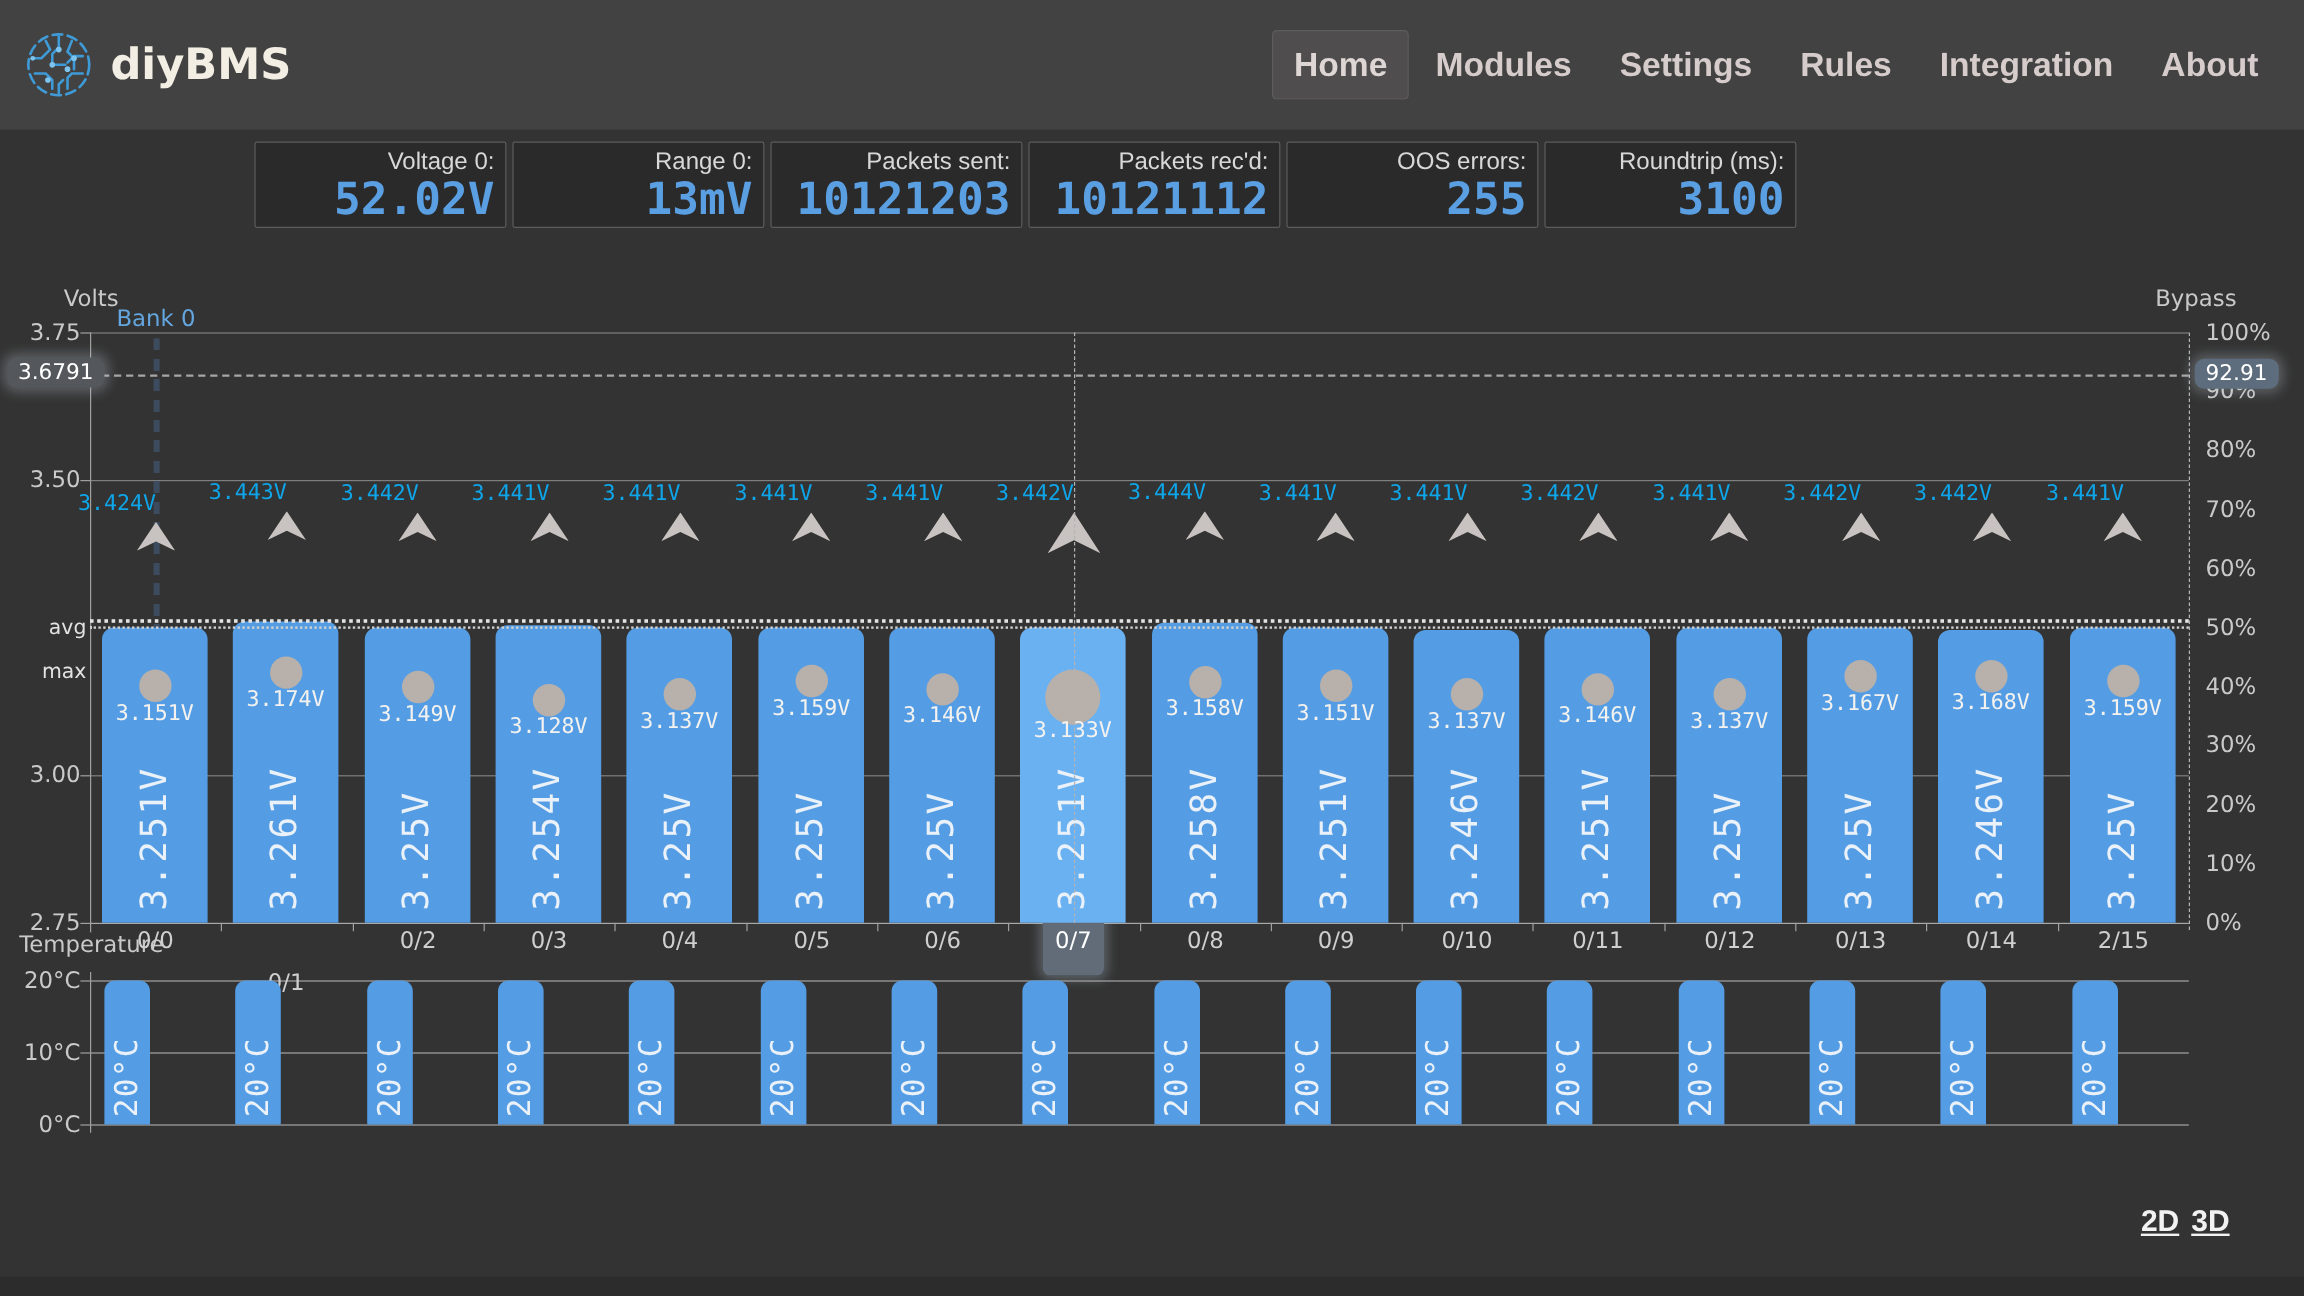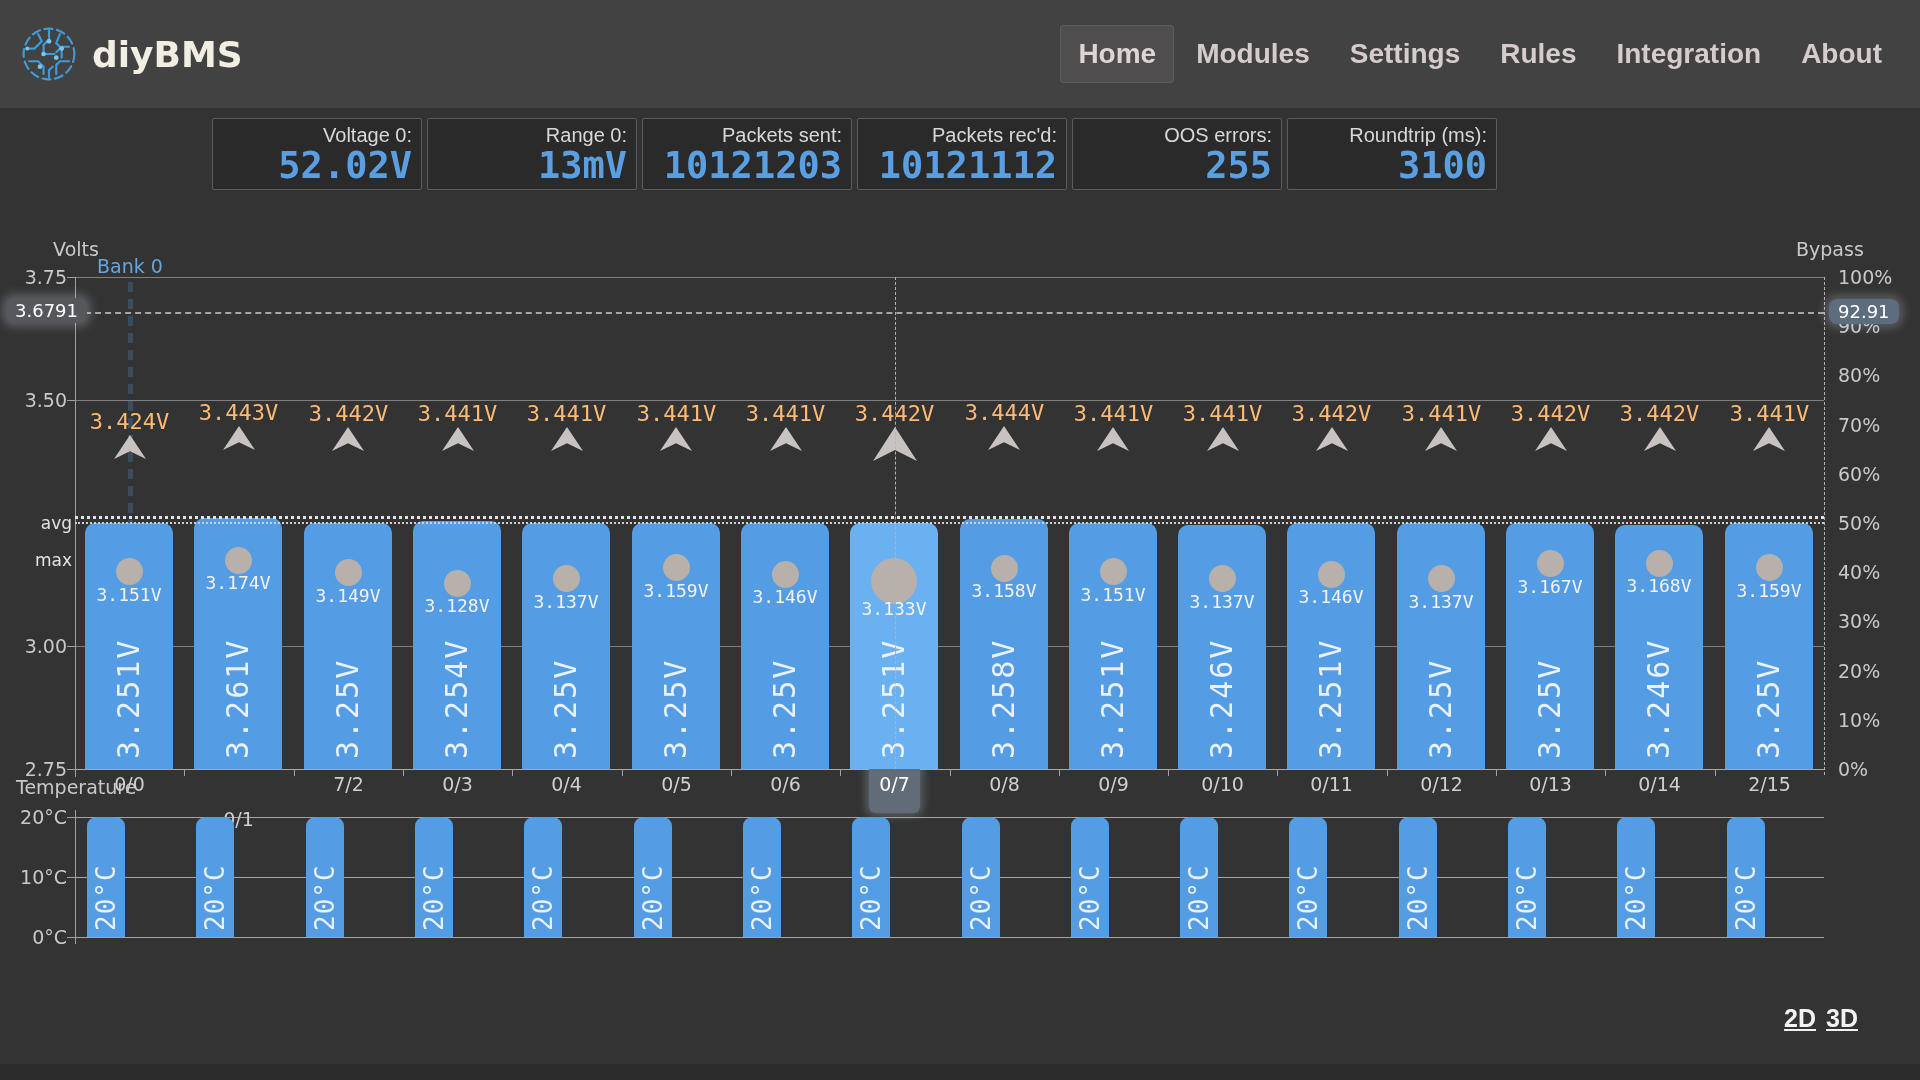--- a/index.html
+++ b/index.html
@@ -45,21 +45,21 @@
   
   .bar{position:absolute;background:#549de4;border-radius:10px 10px 0 0;z-index:3;cursor:pointer}
   .bar.hl{background:#6ab1f2}
   .dot{position:absolute;border-radius:50%;background:#b7b0ab;z-index:4}
   .minlab{position:absolute;left:0;width:100%;text-align:center;font-size:18px;color:#f4f2ef;z-index:4}
   .voltwrap{position:absolute;left:50%;bottom:10px;width:0;height:0}
   .volttext{position:absolute;left:17px;bottom:0;transform-origin:left bottom;transform:rotate(-90deg);white-space:nowrap;font-size:30px;letter-spacing:2px;color:#eaf1f8}
   .tlabwrap{bottom:6px}
   .volttext.tlabtext{font-size:26px;left:15px;letter-spacing:1px}
   .arrow{position:absolute;background:#c8c3c0;clip-path:polygon(50% 0,100% 100%,50% 68%,0 100%);z-index:2}
-  .maxlab{position:absolute;text-align:center;font-size:22px;color:#fdba74;z-index:2}
+  .maxlab{position:absolute;font-size:18px;color:#0ea5e9;z-index:2}
   .xlab{position:absolute;top:773px;text-align:center;font-size:19px;color:#cfcfcf;font-family:"DejaVu Sans",sans-serif;z-index:2}
   .xbadge{background:#616c78;border-radius:6px;padding:18px 10px;color:#ffffff;box-shadow:0 0 9px 3px rgba(170,185,200,.35)}
   .xtick{position:absolute;width:1px;height:7px;background:#9f9f9f;z-index:1}
   .tbar{position:absolute;background:#549de4;border-radius:9px 9px 0 0;z-index:3}
 
   
   #viewlinks{position:absolute;top:1004px;right:62px;display:flex;gap:10px;z-index:10}
   .viewlink{font-size:25px;font-weight:bold;color:#f2f2f2;text-decoration:underline;cursor:pointer}
   #bottomstrip{position:absolute;left:0;bottom:0;width:1920px;height:16px;background:#2c2c2c}
 </style>
@@ -199,21 +199,21 @@
     </div>
     <div class="maxlab mono" style="left: 284px; width: 129px; top: 401px;">3.442V</div>
     <div class="arrow" style="left: 332px; top: 427px; width: 32px; height: 24px;"></div>
     <div class="bar" style="left: 304px; top: 523px; width: 88px; height: 246px;">
       <div class="dot" style="width: 27px; height: 27px; left: 50%; margin-left: -13.5px; top: 36px;"></div>
       <div class="minlab mono" style="top: 62px;">3.149V</div>
       <div class="voltwrap">
         <span class="volttext mono">3.25V</span>
       </div>
     </div>
-    <div class="xlab" style="left: 294px; width: 109px;">7/2</div>
+    <div class="xlab" style="left: 294px; width: 109px;">0/2</div>
     <div class="tbar" style="left: 306px; top: 817px; width: 38px; height: 120px;">
       <div class="voltwrap tlabwrap">
         <span class="volttext tlabtext mono">20°C</span>
       </div>
     </div>
     <div class="maxlab mono" style="left: 393px; width: 129px; top: 401px;">3.441V</div>
     <div class="arrow" style="left: 442px; top: 427px; width: 32px; height: 24px;"></div>
     <div class="bar" style="left: 413px; top: 521px; width: 88px; height: 248px;">
       <div class="dot" style="width: 27px; height: 27px; left: 50%; margin-left: -13.5px; top: 49px;"></div>
       <div class="minlab mono" style="top: 74px;">3.128V</div>

